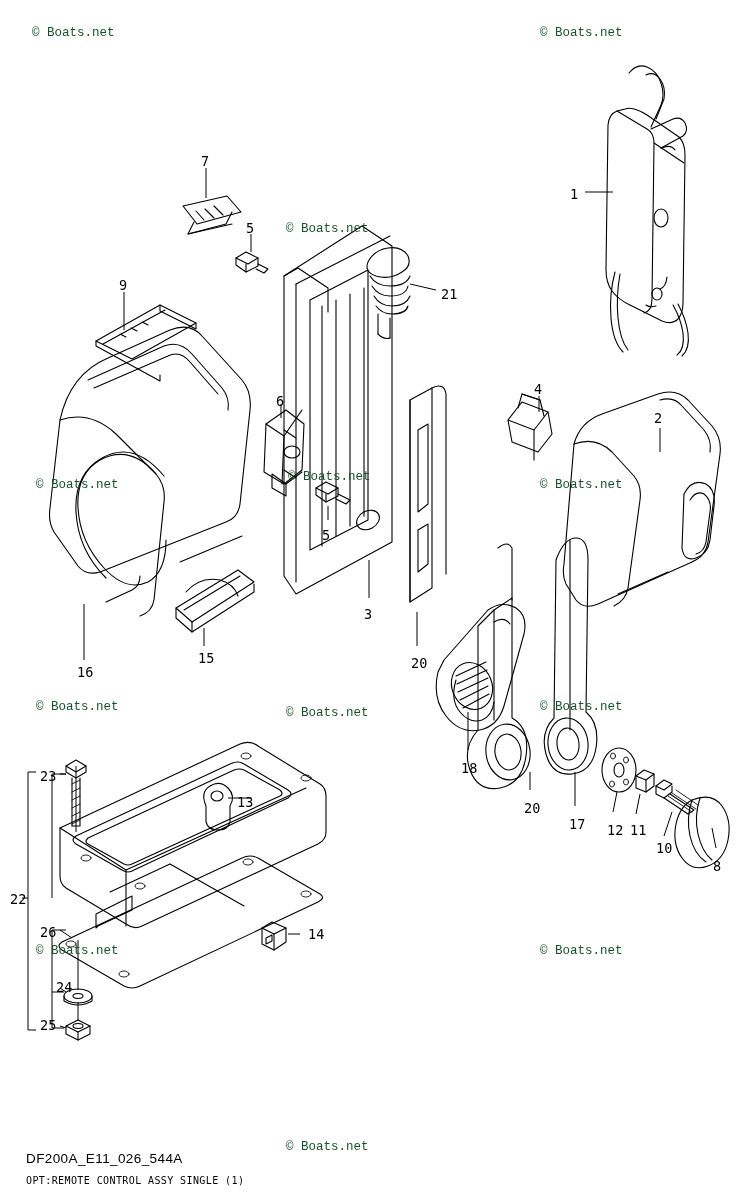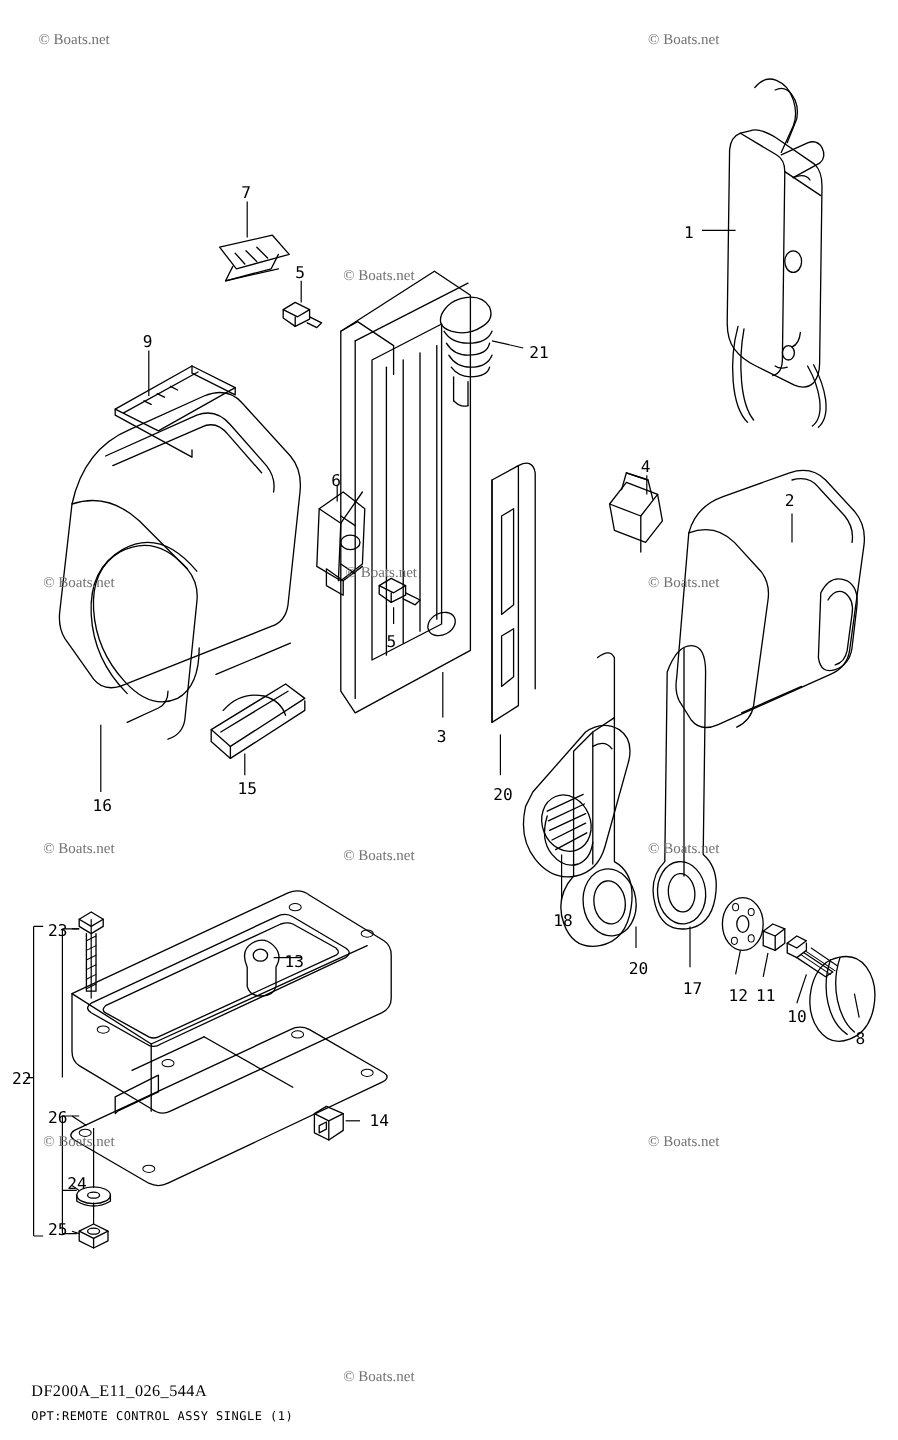--- a/index.html
+++ b/index.html
@@ -30,21 +30,21 @@
     font-weight: bold;
     letter-spacing: 0px;
     font-family: "DejaVu Sans Mono", monospace;
   }
   
   .footer-model {
     position: absolute;
     left: 26px;
     top: 1151px;
     font-size: 13.5px;
-    font-family: Liberation Serif, serif;
+    font-family: Liberation Sans, sans-serif;
     letter-spacing: 0.4px;
   }
   .footer-desc {
     position: absolute;
     left: 26px;
     top: 1175px;
     font-size: 10px;
     font-family: "DejaVu Sans Mono", monospace;
     letter-spacing: 0.4px;
   }
@@ -53,22 +53,22 @@
     position: absolute;
     font-size: 13.5px;
     font-family: "DejaVu Sans Mono", monospace;
     line-height: 1;
     white-space: nowrap;
   }
   
   .wm {
     position: absolute;
     font-size: 12.5px;
-    font-family: Liberation Serif, serif;
-    color: #737373;
+    font-family: Liberation Mono, monospace;
+    color: #14532d;
     white-space: nowrap;
     user-select: none;
   }
   
   svg.art {
     position: absolute;
     left: 0; top: 0;
     width: 748px;
     height: 1200px;
     pointer-events: none;

